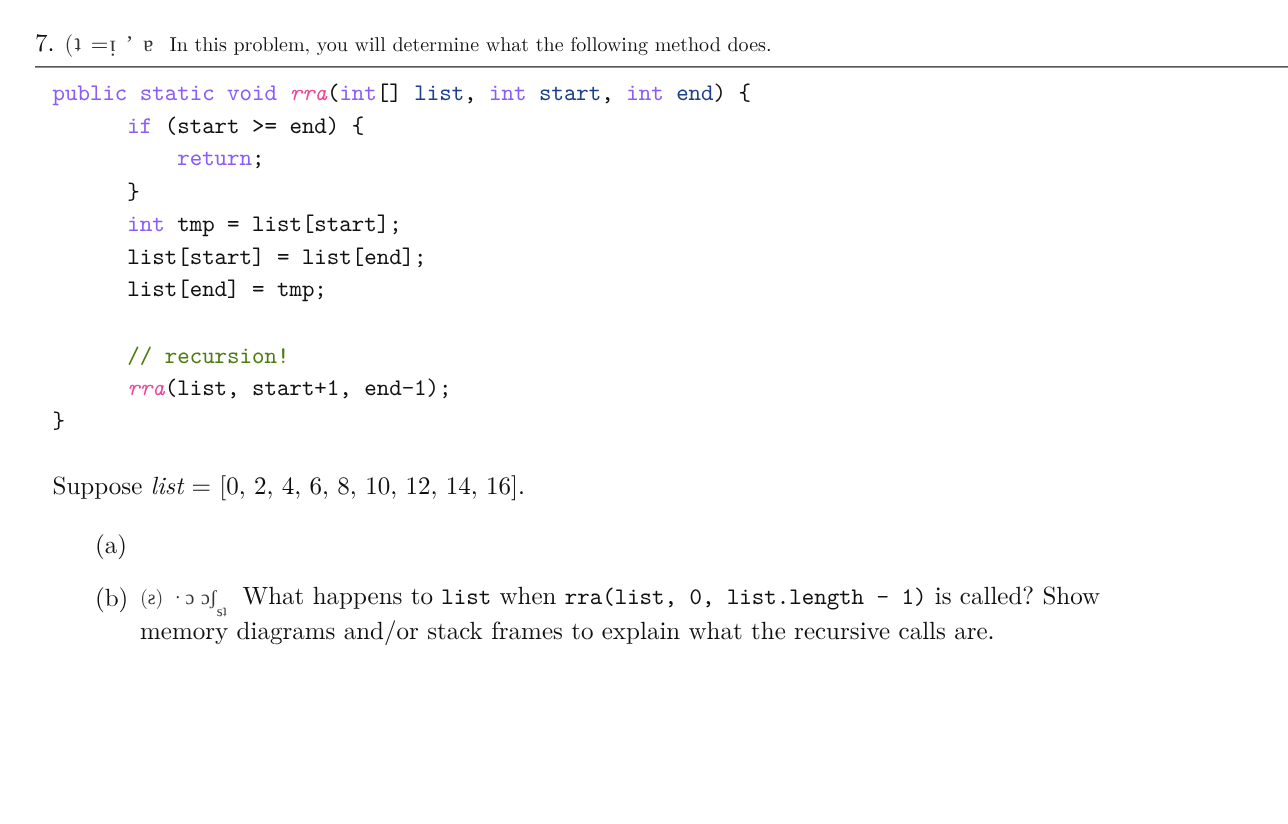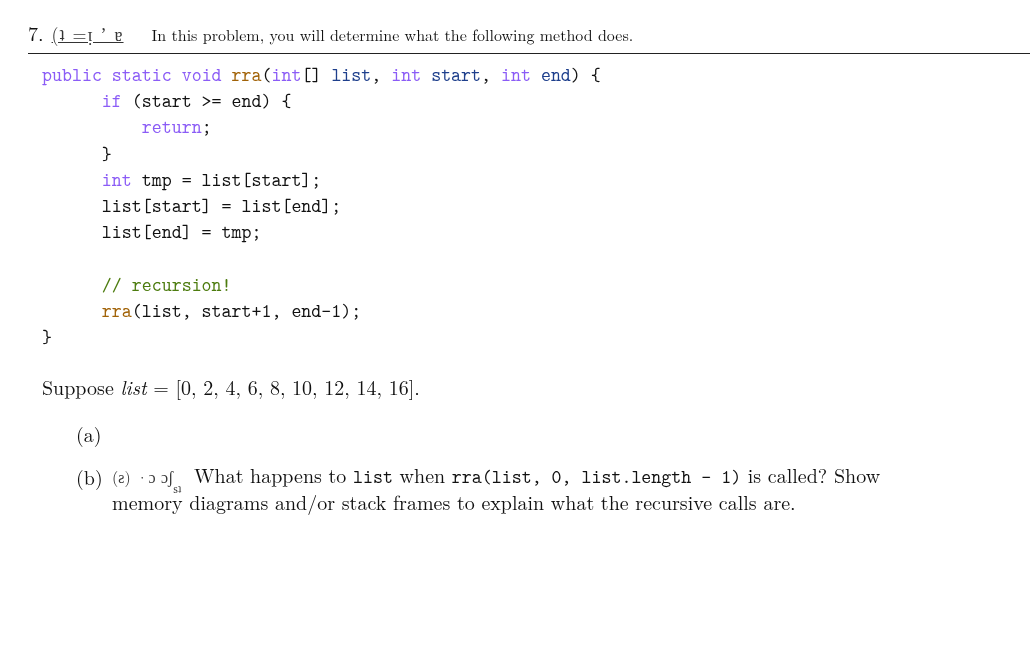--- a/index.html
+++ b/index.html
@@ -23,40 +23,39 @@
     flex-wrap: nowrap;
   }
   .prob-num {
     font-size: 20px;
     margin-right: 2px;
   }
   .header-artifact {
     font-size: 18px;
     letter-spacing: 1px;
     opacity: 0.85;
-    margin-right: 22px;
-    text-decoration: underline;
+    margin-right: 6px;
   }
   .prob-intro {
     font-size: 16px;
   }
   .rule {
     border: none;
     border-top: 1.2px solid #222;
     margin: 6px 0 8px 0;
   }
   .code-block {
     font-family: "Latin Modern Mono", "CMU Typewriter Text", "Courier New", monospace;
     font-size: 19px;
     line-height: 1.38;
     white-space: pre;
     margin: 2px 0 6px 14px;
   }
   .tok-kw   { color: #8b5cf6; }
-  .tok-fn   { color: #a16207; }   
+  .tok-fn   { color: #ec4899; font-style: italic; }   
   .tok-var  { color: #1e3f8c; }
   .tok-punc { color: #111; }
   .tok-cmt  { color: #4d7c0f; font-style: normal; }
   .suppose {
     margin: 22px 0 18px 14px;
     font-size: 20px;
   }
   .ital { font-style: italic; }
   .parts {
     margin-left: 48px;

